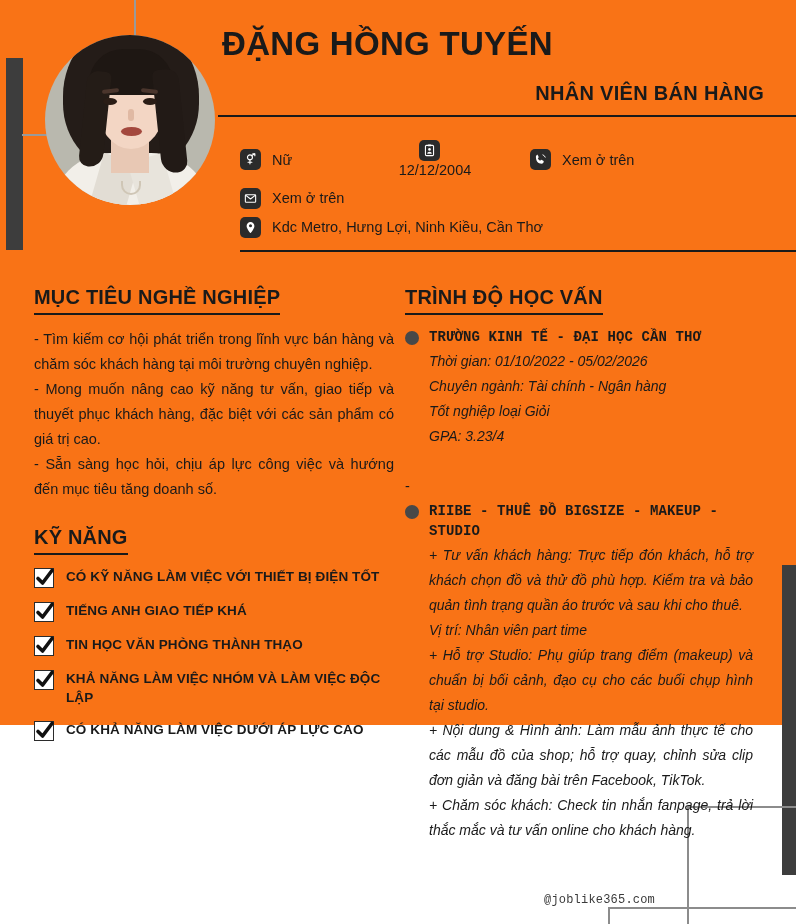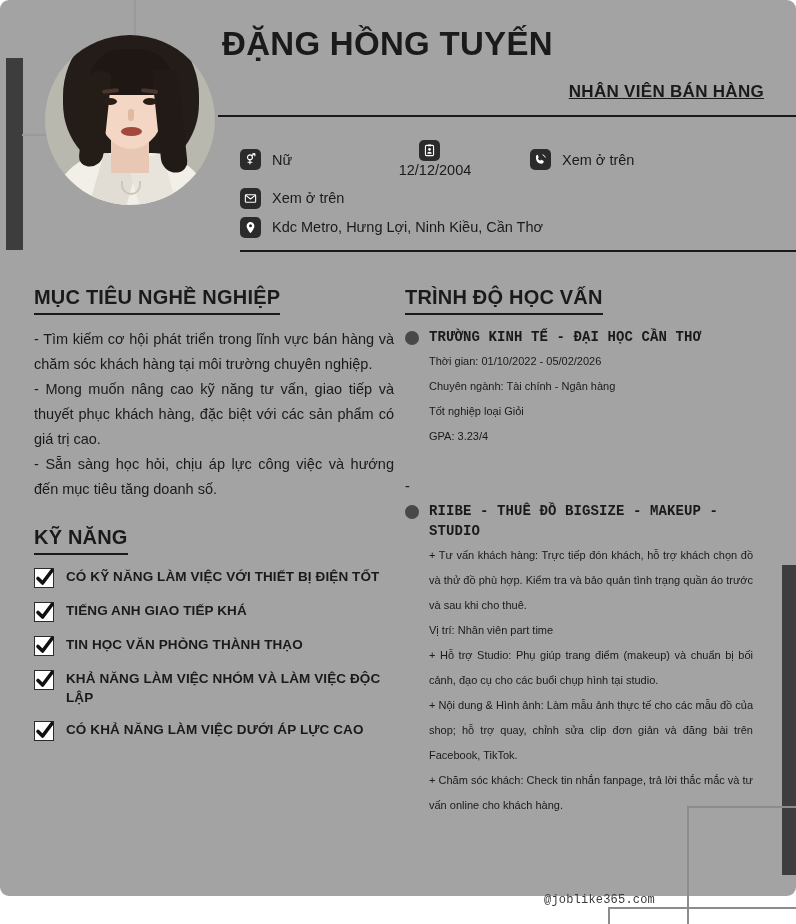--- a/index.html
+++ b/index.html
@@ -5,23 +5,22 @@
   * { box-sizing: border-box; margin: 0; padding: 0; }
   html, body {
     width: 796px; height: 924px;
     background: #ffffff;
     font-family: "Liberation Sans", sans-serif;
     color: #1a1a1a;
     overflow: hidden;
   }
   #page {
     position: relative;
-    width: 796px; height: 896px;
-    background: #a3a3a3;
-    border-radius: 9px;
+    width: 796px; height: 725px;
+    background: #f97316;
   }
 
   
   .deco-bar-left {
     position: absolute; left: 6px; top: 58px;
     width: 17px; height: 192px;
     background: #3d3d3d;
   }
   .deco-bar-right {
     position: absolute; left: 782px; top: 565px;
@@ -160,24 +159,23 @@
 
   .name {
     position: absolute; left: 222px; top: 26px;
     font-size: 33px; font-weight: 700;
     letter-spacing: 0.3px;
     line-height: 1.1;
     white-space: nowrap;
   }
   .job-title {
     position: absolute; right: 32px; top: 82px;
-    font-size: 17px; font-weight: 700;
+    font-size: 20px; font-weight: 700;
     letter-spacing: 0.3px;
     white-space: nowrap;
-    text-decoration: underline;
   }
   .hdiv-1 {
     position: absolute; left: 218px; top: 115px;
     width: 578px; height: 2px; background: #1a1a1a;
   }
   .hdiv-2 {
     position: absolute; left: 240px; top: 250px;
     width: 556px; height: 2px; background: #1a1a1a;
   }
 
@@ -253,23 +251,24 @@
   }
   .entry-body { flex: 1 1 auto; }
   .entry-title {
     font-size: 14px; font-weight: 700;
     letter-spacing: 0.1px;
     line-height: 20px;
     margin-bottom: 2px;
     font-family: Liberation Mono, monospace;
   }
   .entry-line {
-    font-size: 11px;
+    font-size: 14px;
     line-height: 25px;
     text-align: justify;
+    font-style: italic;
   }
   .entry-line.just { text-align: justify; }
   .spacer-dash {
     font-size: 14.5px;
     line-height: 14px;
     color: #1a1a1a;
     margin-top: 30px;
     margin-bottom: 8px;
   }
 

